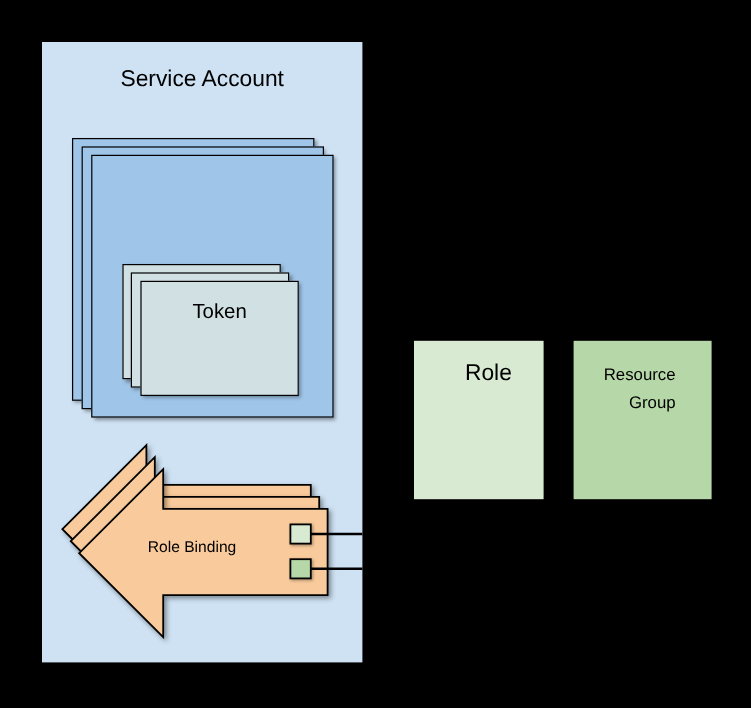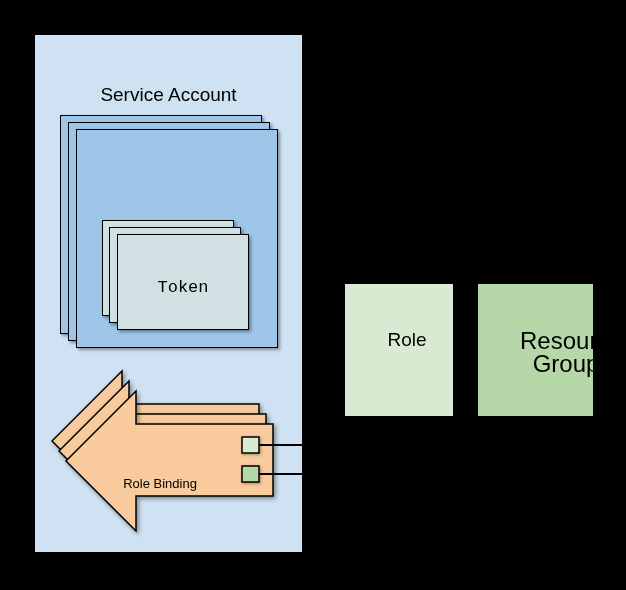--- a/index.html
+++ b/index.html
@@ -48,27 +48,27 @@
   .arrow-poly {
     fill: #f9cb9c;
     stroke: #000;
     stroke-width: 1.5;
     filter: drop-shadow(2px 2px 2px rgba(0,0,0,0.4));
   }
   .port-rect { stroke: #000; stroke-width: 1.5; filter: drop-shadow(1.5px 1.5px 1.5px rgba(0,0,0,0.35)); }
   .connector { stroke: #000; stroke-width: 2; }
 
   
-  .label { position: absolute; text-align: center; margin-top: 28px; }
+  .label { position: absolute; text-align: center; }
   .sa-label    { left: 35px;  top: 56px;  width: 267px; font-size: 19px; }
   .api-label   { left: 76px;  top: 149px; width: 202px; font-size: 19px; }
-  .token-label { left: 117px; top: 250px; width: 132px; font-size: 17px; font-family: Liberation Mono, monospace; }
+  .token-label { left: 117px; top: 250px; width: 132px; font-size: 17px; }
   .rb-label    { left: 80px;  top: 448px; width: 160px; font-size: 13px; }
   .role-label  { left: 345px; top: 301px; width: 124px; font-size: 19px; }
-  .rg-label    { left: 520px; top: 301px; width: 92px;  font-size: 24px; line-height: 23px; text-align: center; }
+  .rg-label    { left: 471px; top: 301px; width: 92px;  font-size: 14px; line-height: 23px; text-align: right; }
 </style>
 </head>
 <body>
 
 <div class="stage">
 
   <div class="abs sa-box"></div>
 
   <div class="abs api-layer api-l1"></div>
   <div class="abs api-layer api-l2"></div>

